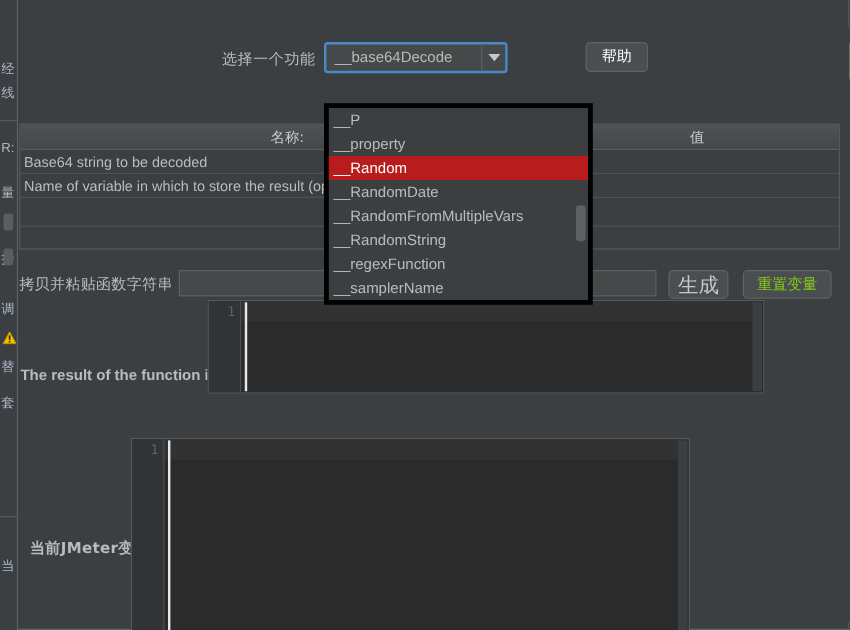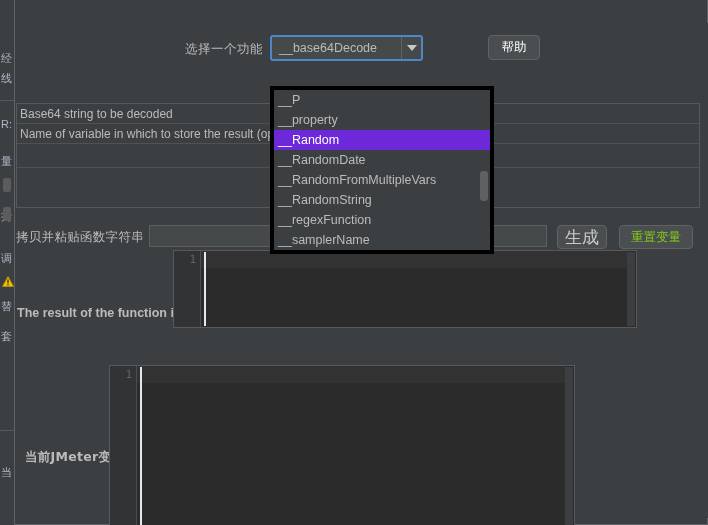--- a/index.html
+++ b/index.html
@@ -389,21 +389,21 @@
     height: 20px;
     line-height: 20px;
     padding-left: 4px;
     font-size: 12.5px;
     color: #bbbbbb;
     white-space: nowrap;
     cursor: pointer;
     box-sizing: border-box;
   }
   .dd-item.selected {
-    background: #6d28d9;
+    background: #b91c1c;
     color: #ffffff;
   }
   #dd-scrollbar {
     position: absolute;
     right: 1px;
     top: 1px;
     bottom: 1px;
     width: 10px;
     background: transparent;
   }
@@ -467,20 +467,24 @@
       <div id="func-combo">
         <span id="func-combo-value">__base64Decode</span>
         <span id="func-combo-arrowbox">
           <span class="tri-down"></span>
         </span>
       </div>
       <div id="help-button">帮助</div>
     </div>
 
     <div id="params-table">
+      <div id="table-head">
+        <div class="th th-name">名称:</div>
+        <div class="th th-value">值</div>
+      </div>
       <div class="trow">
         <div class="td td-name">Base64 string to be decoded</div>
         <div class="td td-value"></div>
       </div>
       <div class="trow">
         <div class="td td-name">Name of variable in which to store the result (optional)</div>
         <div class="td td-value"></div>
       </div>
       <div id="table-filler"></div>
     </div>

